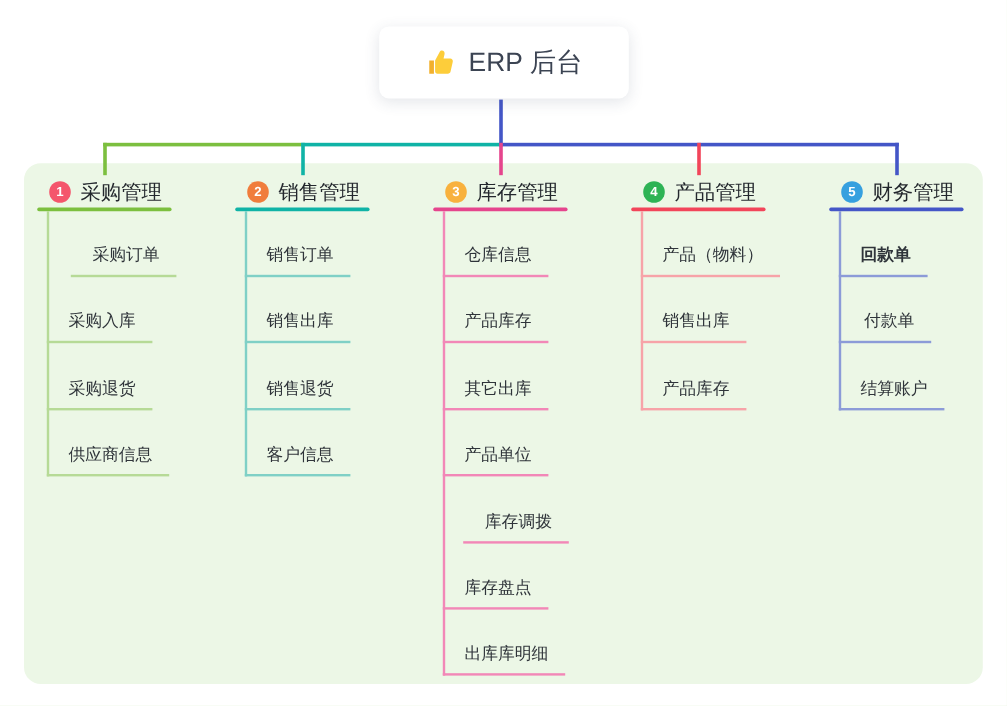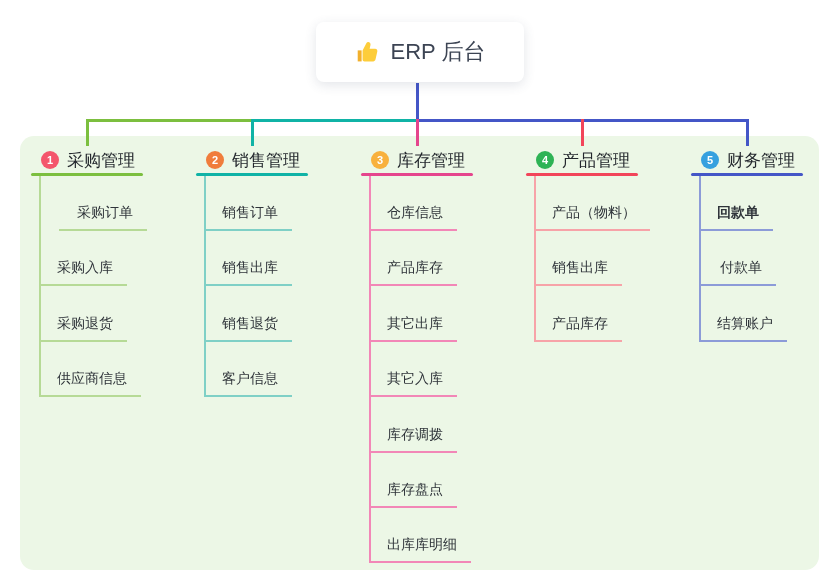--- a/index.html
+++ b/index.html
@@ -117,23 +117,23 @@
         <div class="item" style="left: 369px; top: 197px; border-bottom: 2px solid rgb(242, 135, 183);">
           <div>仓库信息</div>
         </div>
         <div class="item" style="left: 369px; top: 252px; border-bottom: 2px solid rgb(242, 135, 183); align-items: flex-end;">
           <div>产品库存</div>
         </div>
         <div class="item" style="left: 369px; top: 308px; border-bottom: 2px solid rgb(242, 135, 183);">
           <div>其它出库</div>
         </div>
         <div class="item" style="left: 369px; top: 363px; border-bottom: 2px solid rgb(242, 135, 183);">
-          <div>其它入库</div>
+          <div>产品单位</div>
         </div>
-        <div class="item" style="left: 369px; top: 419px; border-bottom: 2px solid rgb(242, 135, 183);">
+        <div class="item" style="left: 386px; top: 419px; border-bottom: 2px solid rgb(242, 135, 183);">
           <div>库存调拨</div>
         </div>
         <div class="item" style="left: 369px; top: 474px; border-bottom: 2px solid rgb(242, 135, 183);">
           <div>库存盘点</div>
         </div>
         <div class="item" style="left: 369px; top: 529px; border-bottom: 2px solid rgb(242, 135, 183); align-items: flex-end;">
           <div>出库库明细</div>
         </div>
       </div>
       <div>

